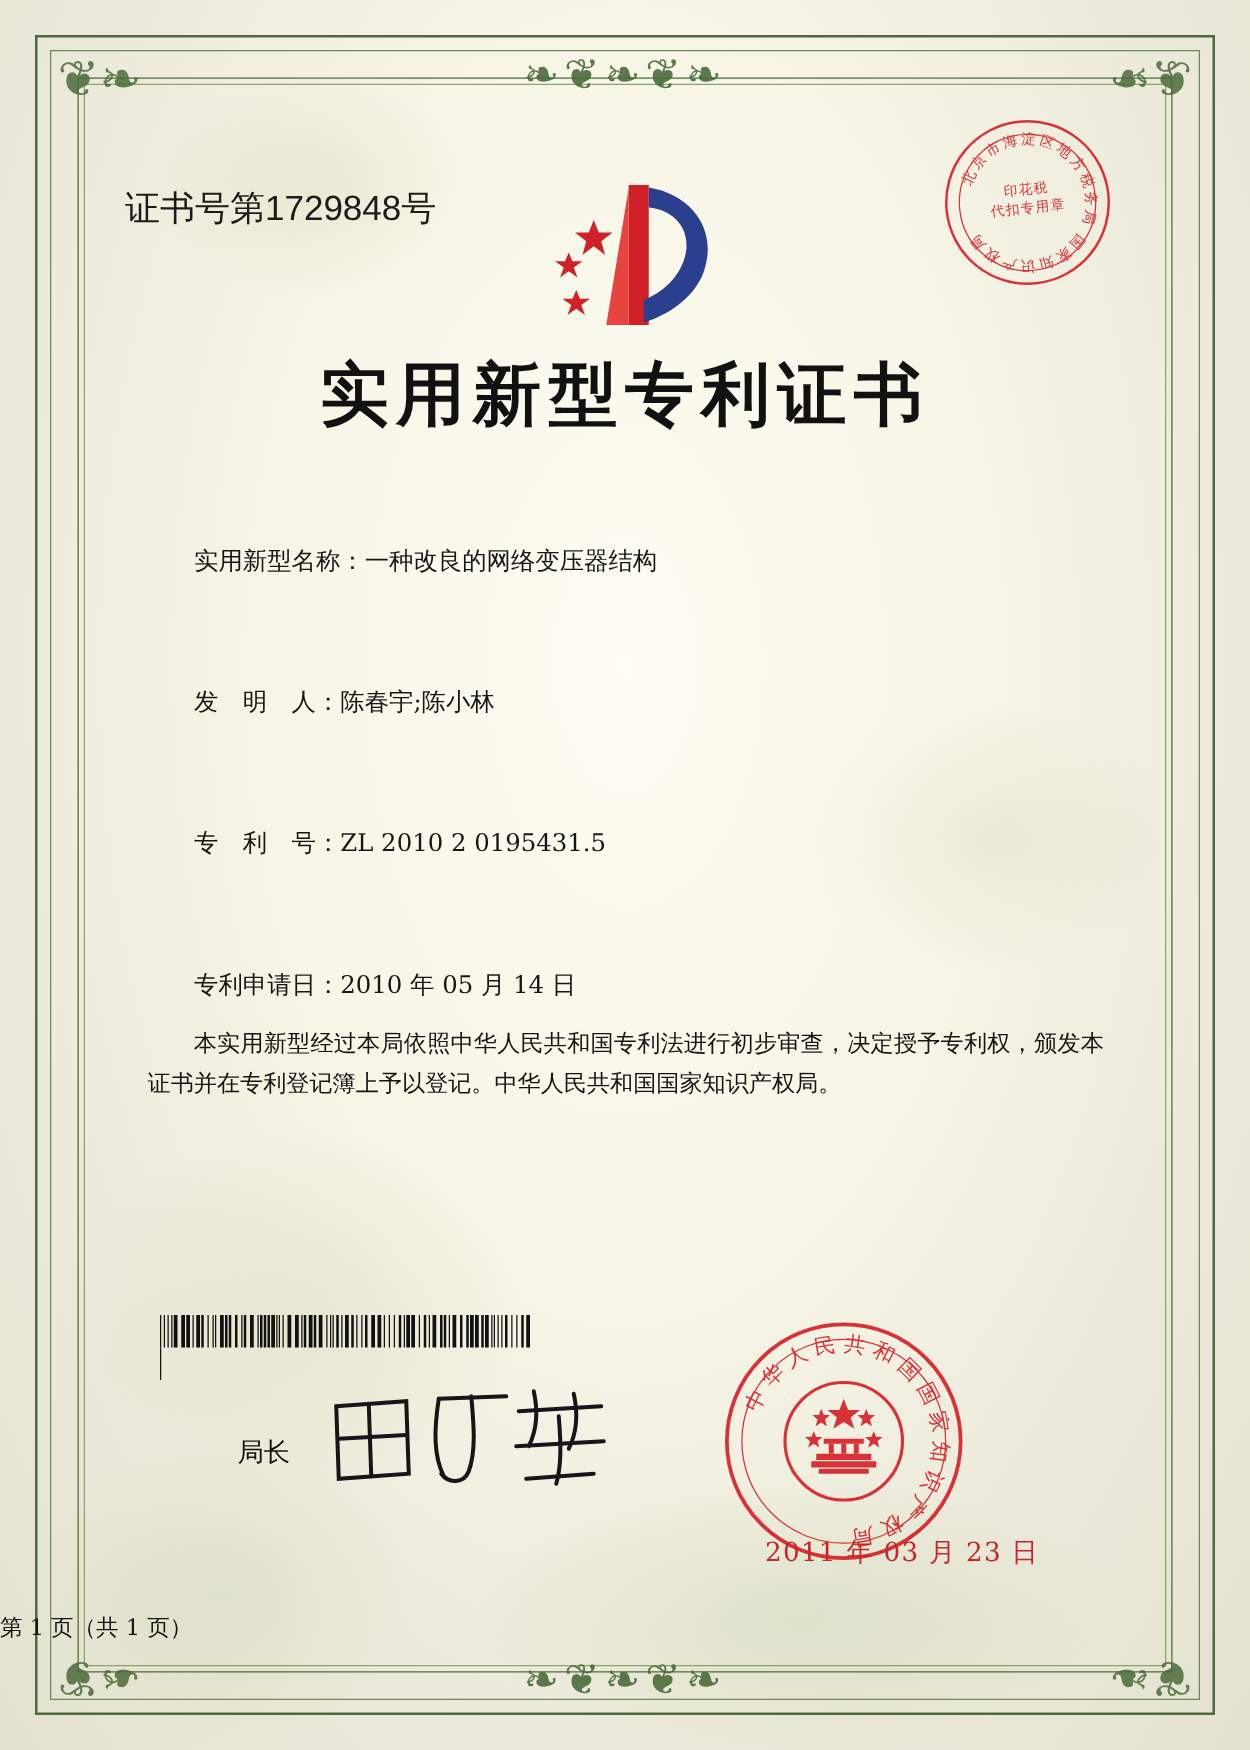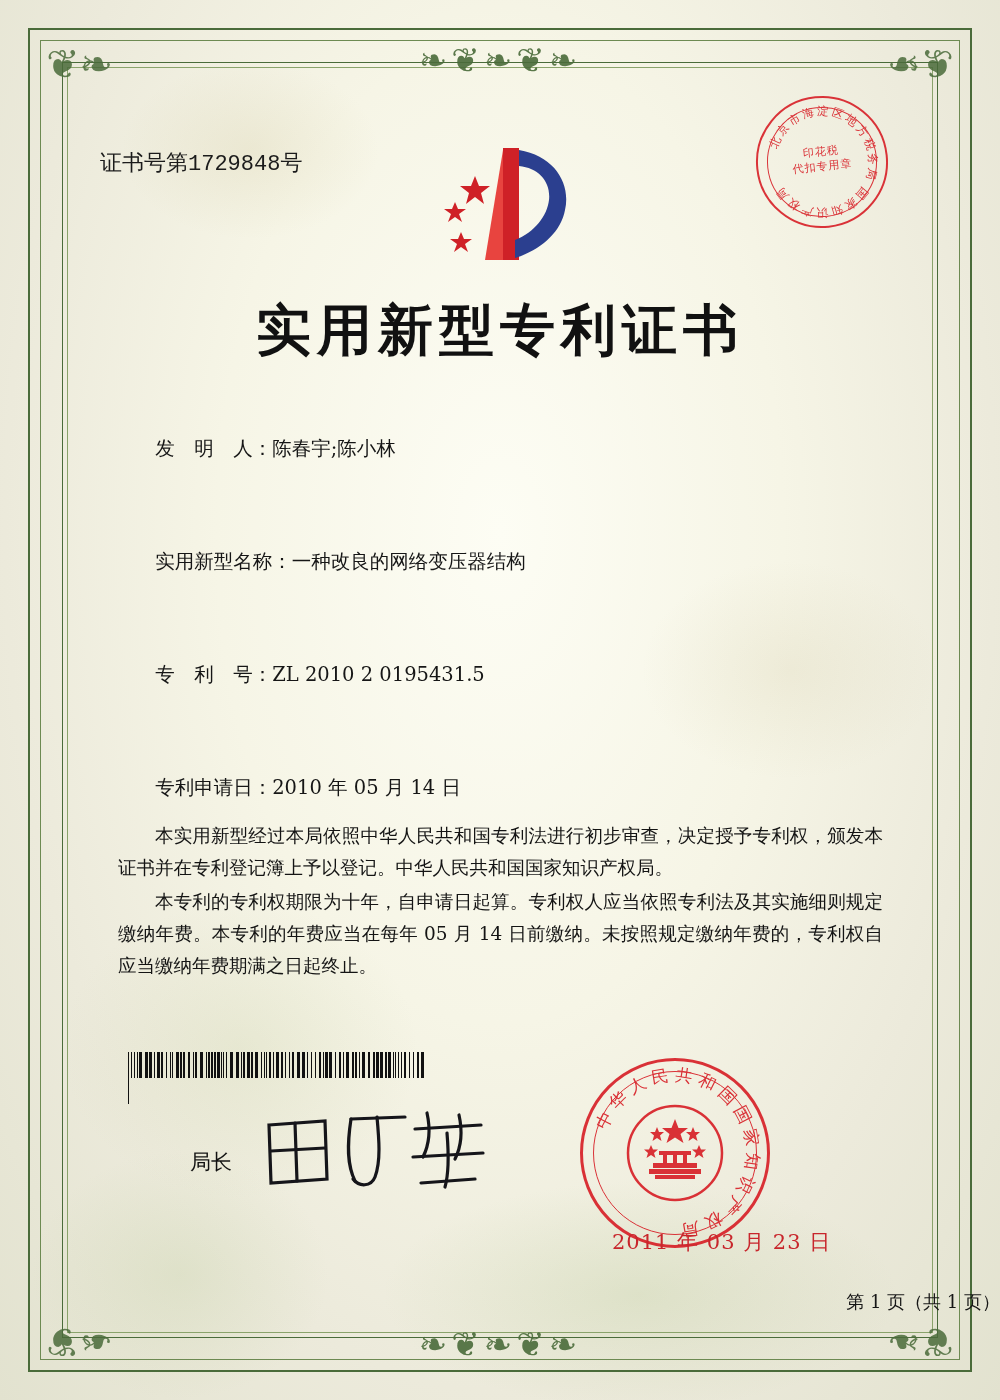--- a/index.html
+++ b/index.html
@@ -51,22 +51,22 @@
   .ghost{
     position:absolute;left:0;right:0;top:112px;text-align:center;
     font-size:40px;font-weight:bold;color:rgba(120,130,110,.17);
     font-family:"DejaVu Serif","Liberation Serif",serif;letter-spacing:6px;
     user-select:none;
   }
 
   
   .cert-no{
     position:absolute;left:100px;top:148px;
-    font-size:22px;color:#1b1b1b;
-    font-family:Liberation Mono, monospace;
+    font-size:28px;color:#1b1b1b;
+    font-family:Liberation Sans, sans-serif;
   }
 
   
   .logo{position:absolute;left:415px;top:140px;width:170px;height:135px;}
 
   
   .tax-seal{
     position:absolute;left:756px;top:96px;width:128px;height:128px;
     border:2px solid #d8232a;border-radius:50%;
     color:#d8232a;opacity:.92;
@@ -79,21 +79,21 @@
   .tax-ring{
     position:absolute;left:0;top:0;width:128px;height:128px;
   }
   .tax-center{
     position:absolute;left:0;right:0;top:46px;text-align:center;
     font-size:11px;line-height:15px;letter-spacing:1px;
     font-family:"DejaVu Serif","Liberation Serif",serif;
   }
 
   h1.title{
-    position:absolute;left:0;right:0;top:278px;margin:16px;text-align:center;
+    position:absolute;left:0;right:0;top:278px;margin:1px;text-align:center;
     font-size:55px;letter-spacing:6px;color:#111;
     font-family:"DejaVu Serif","Liberation Serif",serif;font-weight:bold;
   }
 
   .fields{position:absolute;left:118px;top:412px;width:770px;}
   .field{
     font-size:19.5px;color:#161616;margin-bottom:40px;
     font-family:"DejaVu Serif","Liberation Serif",serif;
     white-space:pre;
   }
@@ -130,24 +130,23 @@
   .nat-emblem{position:absolute;left:42px;top:42px;width:100px;height:100px;}
 
   .seal-date{
     position:absolute;left:612px;top:1228px;
     font-size:21px;color:#c8262c;
     font-family:"DejaVu Serif","Liberation Serif",serif;
     letter-spacing:1px;
   }
 
   .footer{
-    position:absolute;left:0;right:0;top:1290px;text-align:right;
+    position:absolute;left:0;right:0;top:1290px;text-align:left;
     font-size:18px;color:#161616;
     font-family:"DejaVu Serif","Liberation Serif",serif;
-    padding-left:39px;
   }
 </style>
 </head>
 <body>
 
 <div class="page">
 
   <div class="stain s1"></div>
   <div class="stain s2"></div>
   <div class="stain s3"></div>
@@ -192,36 +191,35 @@
         <textPath href="#taxcirc" startOffset="6%">北京市海淀区地方税务局  国家知识产权局</textPath>
       </text>
     </svg>
     <div class="tax-center">印花税<br>代扣专用章</div>
   </div>
 
   <h1 class="title">实用新型专利证书</h1>
 
   <div class="fields">
     <div class="field">
+      <span>实用新型名称：</span><span>一种改良的网络变压器结构</span>
+    </div>
+    <div class="field">
       <span>发　明　人：</span><span>陈春宇;陈小林</span>
-    </div>
-    <div class="field">
-      <span>实用新型名称：</span><span>一种改良的网络变压器结构</span>
     </div>
     <div class="field">
       <span>专　利　号：</span><span>ZL 2010 2 0195431.5</span>
     </div>
     <div class="field">
       <span>专利申请日：</span><span>2010 年 05 月 14 日</span>
     </div>
   </div>
 
   <div class="body-text">
     <p>本实用新型经过本局依照中华人民共和国专利法进行初步审查，决定授予专利权，颁发本证书并在专利登记簿上予以登记。中华人民共和国国家知识产权局。</p>
-    <p>本专利的专利权期限为十年，自申请日起算。专利权人应当依照专利法及其实施细则规定缴纳年费。本专利的年费应当在每年 05 月 14 日前缴纳。未按照规定缴纳年费的，专利权自应当缴纳年费期满之日起终止。</p>
   </div>
 
   <div class="barcode" id="barcode"><span style="width:1px;margin-right:2px;"></span><span style="width:1px;margin-right:2px;"></span><span style="width:1px;margin-right:2px;"></span><span style="width:1px;margin-right:1px;"></span><span style="width:3px;margin-right:3px;"></span><span style="width:3px;margin-right:1px;"></span><span style="width:3px;margin-right:2px;"></span><span style="width:1px;margin-right:2px;"></span><span style="width:3px;margin-right:1px;"></span><span style="width:2px;margin-right:3px;"></span><span style="width:1px;margin-right:3px;"></span><span style="width:1px;margin-right:1px;"></span><span style="width:1px;margin-right:3px;"></span><span style="width:3px;margin-right:1px;"></span><span style="width:2px;margin-right:1px;"></span><span style="width:2px;margin-right:3px;"></span><span style="width:2px;margin-right:3px;"></span><span style="width:1px;margin-right:1px;"></span><span style="width:2px;margin-right:3px;"></span><span style="width:3px;margin-right:3px;"></span><span style="width:1px;margin-right:1px;"></span><span style="width:2px;margin-right:1px;"></span><span style="width:2px;margin-right:1px;"></span><span style="width:2px;margin-right:1px;"></span><span style="width:3px;margin-right:1px;"></span><span style="width:1px;margin-right:1px;"></span><span style="width:1px;margin-right:2px;"></span><span style="width:1px;margin-right:3px;"></span><span style="width:3px;margin-right:3px;"></span><span style="width:3px;margin-right:2px;"></span><span style="width:1px;margin-right:1px;"></span><span style="width:2px;margin-right:2px;"></span><span style="width:3px;margin-right:1px;"></span><span style="width:2px;margin-right:2px;"></span><span style="width:3px;margin-right:3px;"></span><span style="width:1px;margin-right:2px;"></span><span style="width:1px;margin-right:1px;"></span><span style="width:1px;margin-right:2px;"></span><span style="width:2px;margin-right:2px;"></span><span style="width:1px;margin-right:2px;"></span><span style="width:3px;margin-right:2px;"></span><span style="width:2px;margin-right:2px;"></span><span style="width:1px;margin-right:3px;"></span><span style="width:1px;margin-right:2px;"></span><span style="width:2px;margin-right:3px;"></span><span style="width:3px;margin-right:2px;"></span><span style="width:3px;margin-right:2px;"></span><span style="width:1px;margin-right:3px;"></span><span style="width:1px;margin-right:3px;"></span><span style="width:1px;margin-right:3px;"></span><span style="width:2px;margin-right:2px;"></span><span style="width:1px;margin-right:1px;"></span><span style="width:3px;margin-right:1px;"></span><span style="width:3px;margin-right:3px;"></span><span style="width:1px;margin-right:3px;"></span><span style="width:2px;margin-right:2px;"></span><span style="width:1px;margin-right:2px;"></span><span style="width:3px;margin-right:3px;"></span><span style="width:2px;margin-right:1px;"></span><span style="width:2px;margin-right:2px;"></span><span style="width:1px;margin-right:2px;"></span><span style="width:3px;margin-right:3px;"></span><span style="width:2px;margin-right:3px;"></span><span style="width:2px;margin-right:1px;"></span><span style="width:3px;margin-right:1px;"></span><span style="width:3px;margin-right:2px;"></span><span style="width:2px;margin-right:1px;"></span><span style="width:3px;margin-right:2px;"></span><span style="width:1px;margin-right:1px;"></span><span style="width:1px;margin-right:2px;"></span><span style="width:1px;margin-right:2px;"></span><span style="width:1px;margin-right:2px;"></span><span style="width:2px;margin-right:3px;"></span><span style="width:1px;margin-right:3px;"></span><span style="width:1px;margin-right:3px;"></span><span style="width:2px;margin-right:2px;"></span><span style="width:3px;margin-right:3px;"></span><span style="width:1px;margin-right:1px;"></span></div>
 
   <div class="sig-label">局长</div>
   <div class="sig-mark">
     <svg viewBox="0 0 230 90" width="230" height="90">
       <g fill="none" stroke="#15151a" stroke-width="3.2" stroke-linecap="round">
         <path d="M14,20 L70,16 L72,74 L16,78 Z"></path>
         <path d="M16,46 L70,43"></path>

